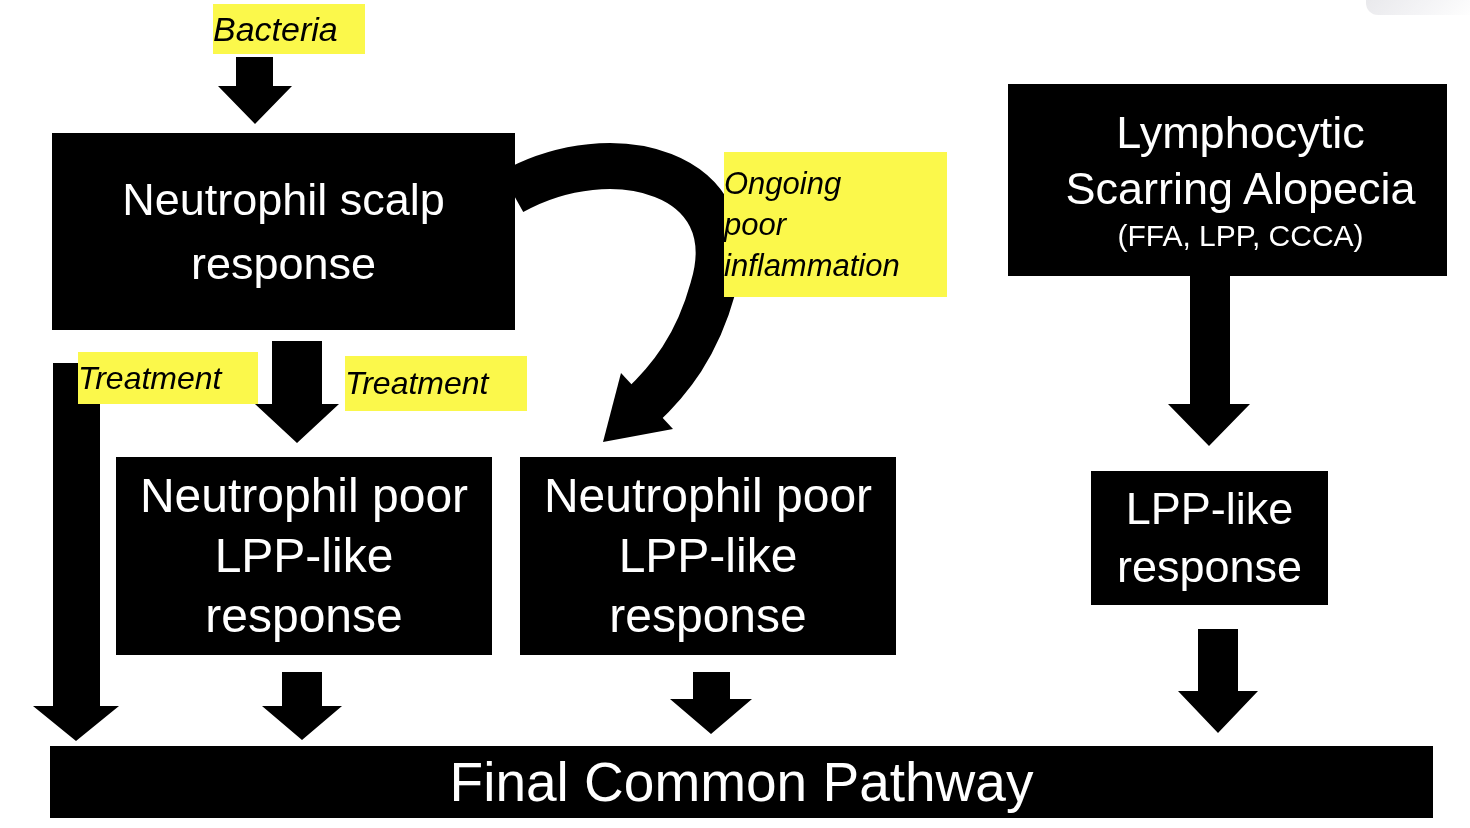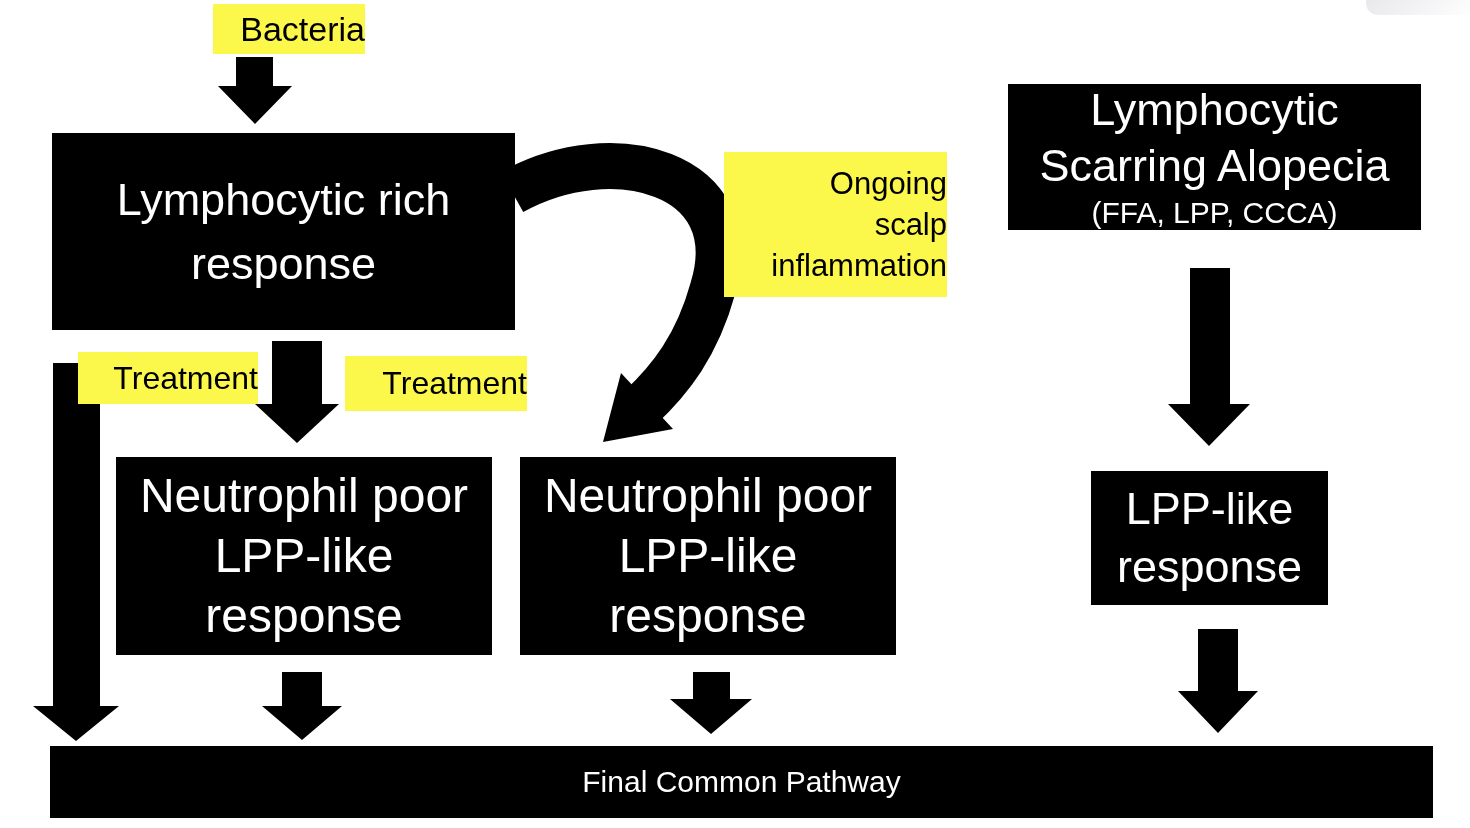--- a/index.html
+++ b/index.html
@@ -16,35 +16,35 @@
     background:var(--box_black,#000000);
     color:var(--text_white,#ffffff);
     display:flex;flex-direction:column;justify-content:center;align-items:center;
     text-align:center;z-index:2;
   }
   .black-box .ln{display:block;}
   .yellow-label{
     position:absolute;
     background:var(--highlight_yellow,#fbf84b);
     color:var(--text_black,#000000);
-    display:flex;flex-direction:column;justify-content:center;align-items:flex-end;
-    text-align:center;z-index:3;
+    display:flex;flex-direction:column;justify-content:center;align-items:flex-start;
+    text-align:center;z-index:3;font-style:italic;
   }
   
   #bacteria{left:213px;top:4px;width:152px;height:50px;font-size:34px;}
   #folliculitis{left:52px;top:133px;width:463px;height:197px;font-size:45px;line-height:64px;}
   #ongoing{left:724px;top:152px;width:223px;height:145px;font-size:31px;line-height:41px;}
-  #lymphocytic{left:1008px;top:84px;width:413px;height:146px;font-size:45px;line-height:56px;}
+  #lymphocytic{left:1008px;top:84px;width:413px;height:192px;font-size:45px;line-height:56px;padding-left:26px;}
   #lymphocytic .sub{font-size:30px;line-height:38px;}
   #treatment-left{left:78px;top:352px;width:180px;height:52px;font-size:32px;}
   #treatment-right{left:345px;top:356px;width:182px;height:55px;font-size:32px;}
   #np-left{left:116px;top:457px;width:376px;height:198px;font-size:48px;line-height:60px;}
   #np-middle{left:520px;top:457px;width:376px;height:198px;font-size:48px;line-height:60px;}
   #lpp-like{left:1091px;top:471px;width:237px;height:134px;font-size:45px;line-height:58px;}
-  #final-bar{left:50px;top:746px;width:1383px;height:72px;font-size:30px;}
+  #final-bar{left:50px;top:746px;width:1383px;height:72px;font-size:55px;}
   #corner-smudge{
     position:absolute;right:0;top:0;width:104px;height:15px;z-index:4;
     background:linear-gradient(135deg,#e9e9ec 0%,#f4f4f6 55%,#fefefe 100%);
     border-bottom-left-radius:12px;
   }
 </style>
 </head>
 <body>
 
 <div id="canvas">
@@ -68,34 +68,34 @@
     <path d="M 512 192 C 612 136, 748 172, 713 288 C 697 346, 670 380, 640 408" fill="none" stroke="#000000" stroke-width="46"></path>
     <polygon fill="#000000" points="603,442 673,429 621,373"></polygon>
   </svg>
 
   <div id="bacteria" class="yellow-label">
     <span class="ln">Bacteria</span>
   </div>
 
   <div id="ongoing" class="yellow-label">
     <span class="ln">Ongoing</span>
-    <span class="ln">scalp</span>
+    <span class="ln">poor</span>
     <span class="ln">inflammation</span>
   </div>
 
   <div id="treatment-left" class="yellow-label">
     <span class="ln">Treatment</span>
   </div>
 
   <div id="treatment-right" class="yellow-label">
     <span class="ln">Treatment</span>
   </div>
 
   <div id="folliculitis" class="black-box">
-    <span class="ln">Lymphocytic rich</span>
+    <span class="ln">Neutrophil scalp</span>
     <span class="ln">response</span>
   </div>
 
   <div id="lymphocytic" class="black-box">
     <span class="ln">Lymphocytic</span>
     <span class="ln">Scarring Alopecia</span>
     <span class="ln sub">(FFA, LPP, CCCA)</span>
   </div>
 
   <div id="np-left" class="black-box">

